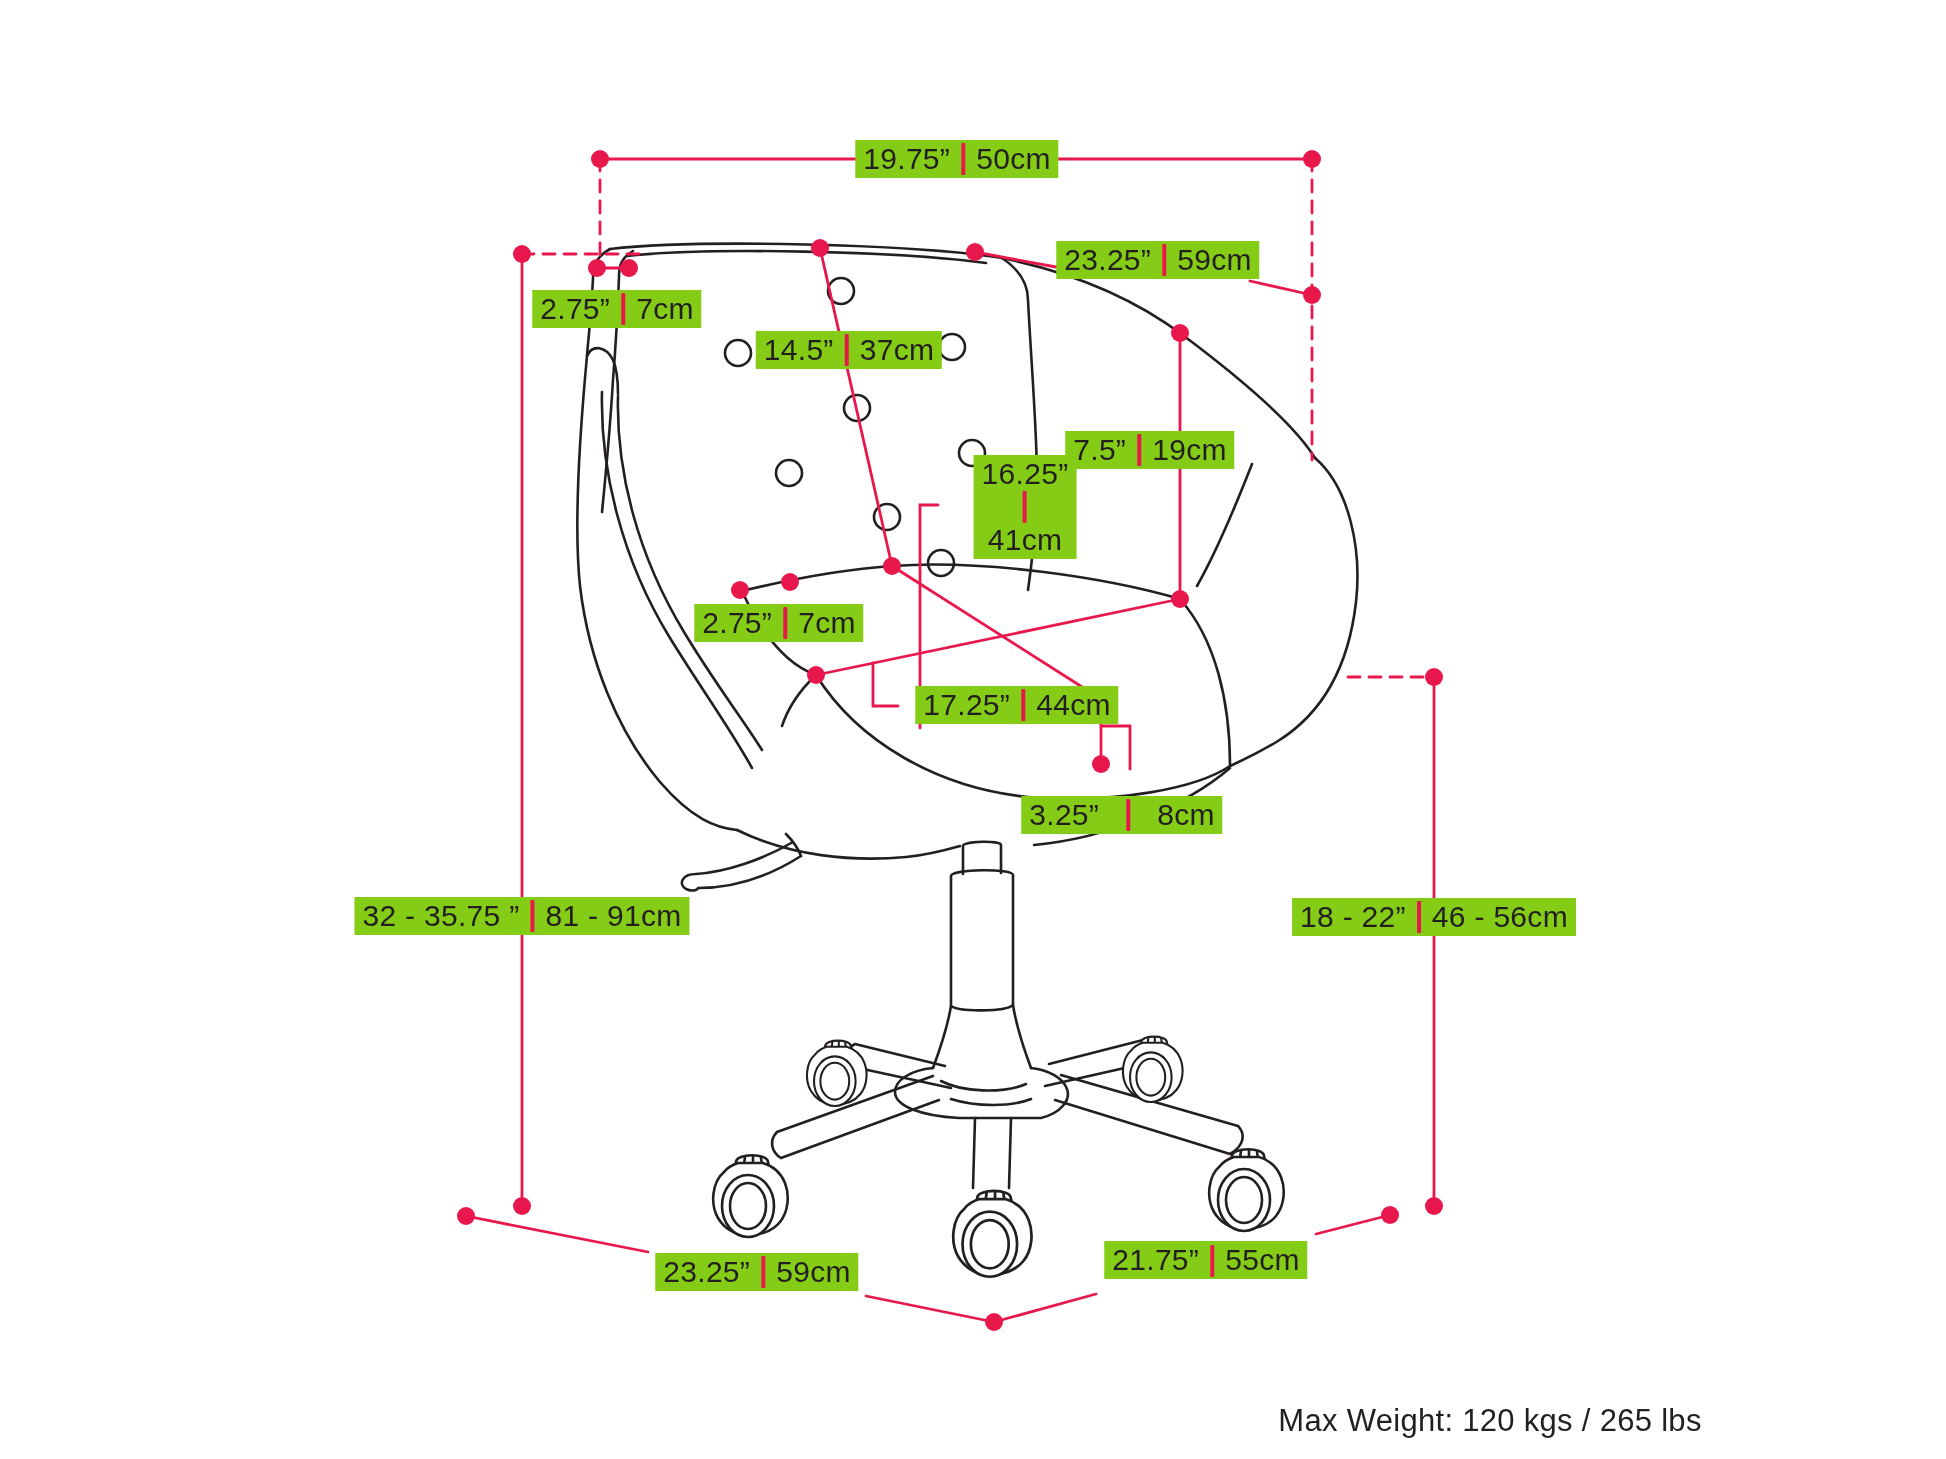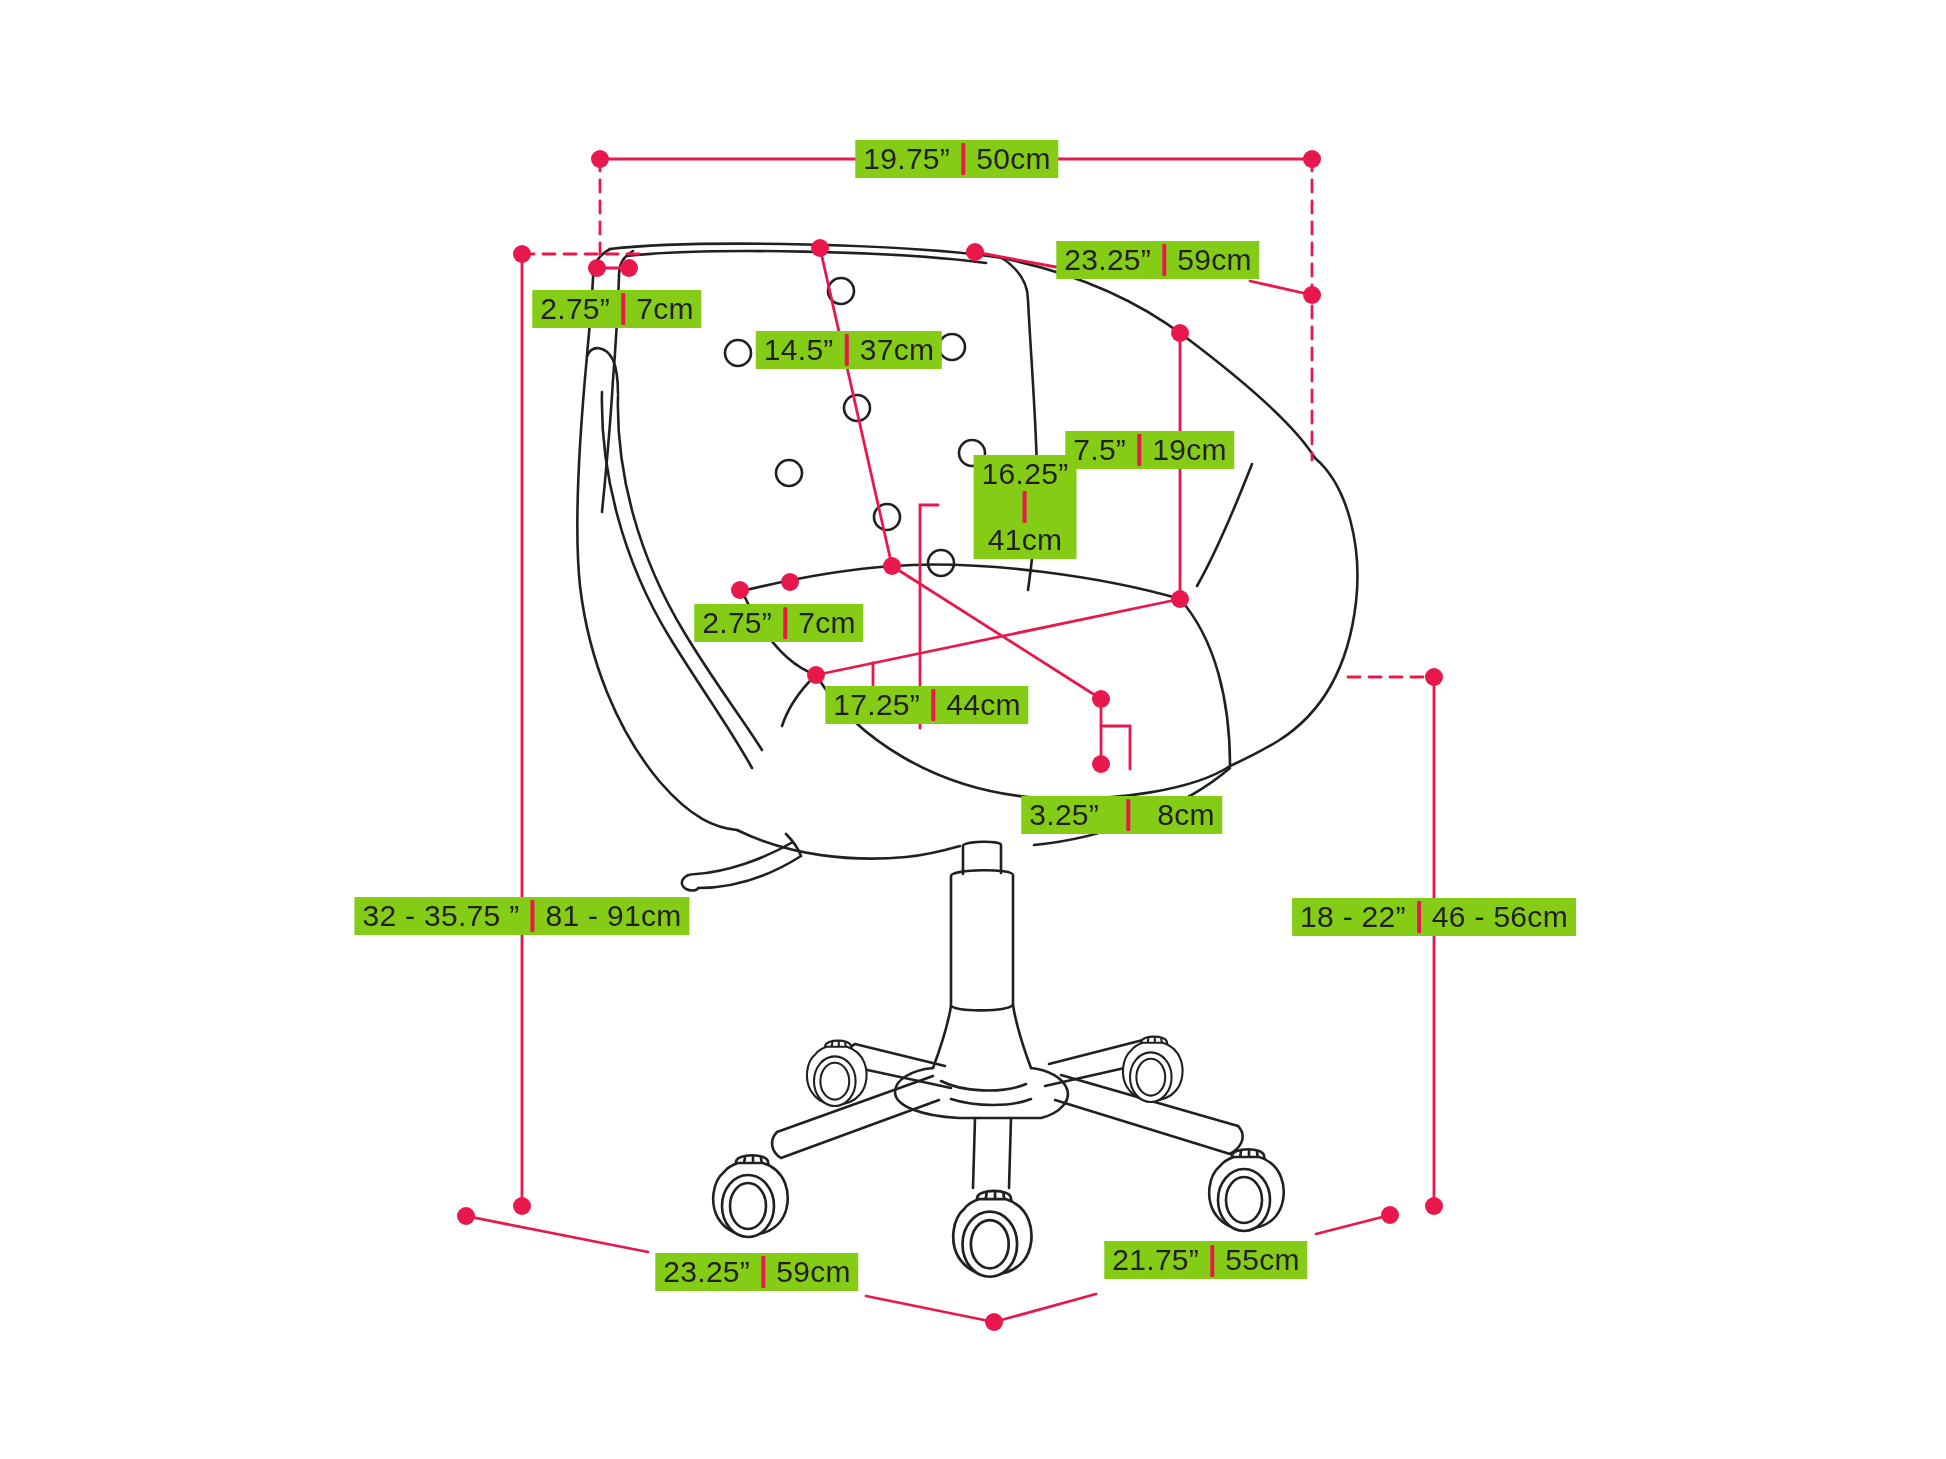--- a/index.html
+++ b/index.html
@@ -184,21 +184,21 @@
       <span class="bar"></span>
       <span>41cm</span>
 </div>
 
 <div class="dim" style="left:779px;top:623px;">
   <span>2.75”</span>
       <span class="bar"></span>
       <span>7cm</span>
 </div>
 
-<div class="dim" style="left:927px;top:705px;">
+<div class="dim" style="left:1017px;top:705px;">
   <span>17.25”</span>
       <span class="bar"></span>
       <span>44cm</span>
 </div>
 
 <div class="dim" style="left:1122px;top:815px;gap:16px;">
   <span>3.25”</span>
       <span class="bar"></span>
       <span>8cm</span>
 </div>
@@ -220,14 +220,15 @@
       <span class="bar"></span>
       <span>59cm</span>
 </div>
 
 <div class="dim" style="left:1206px;top:1260px;align-items:flex-end;">
   <span>21.75”</span>
       <span class="bar"></span>
       <span>55cm</span>
 </div>
 
+<div class="note" style="left:1490px;top:1421px;">Max Weight: 120 kgs / 265 lbs</div>
 
 </div>
 
 </body></html>

